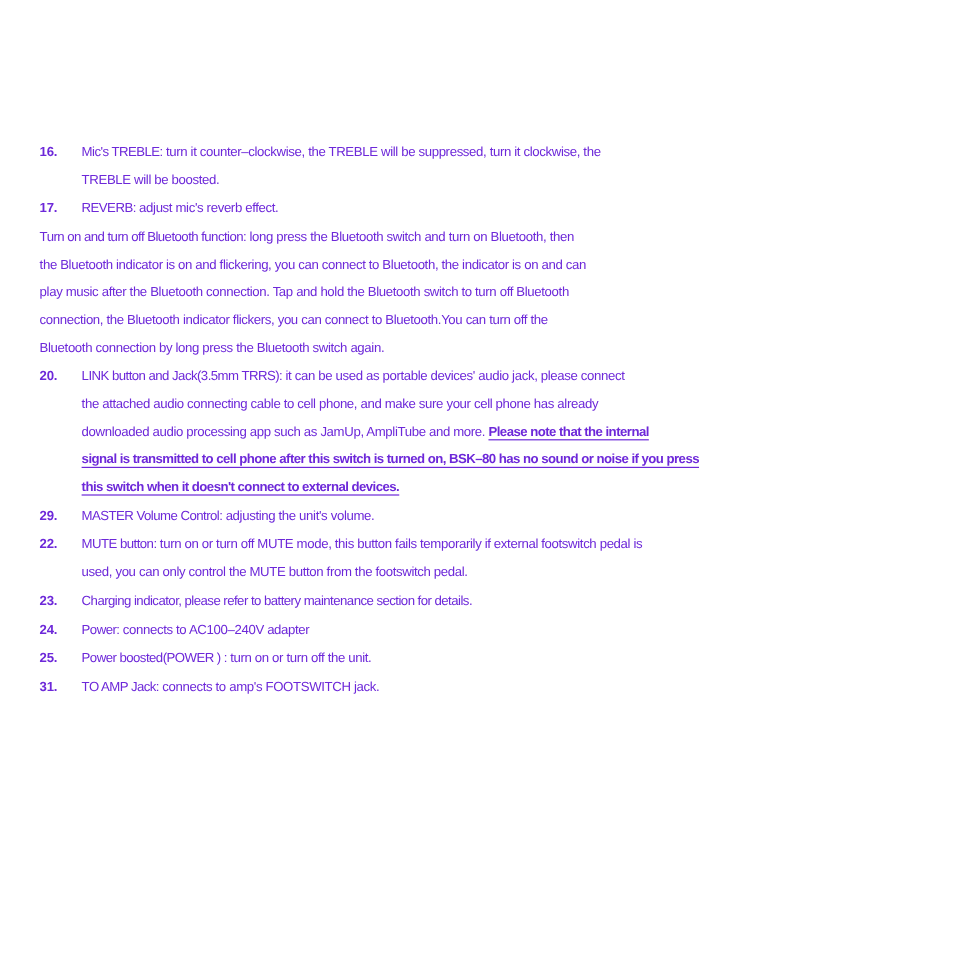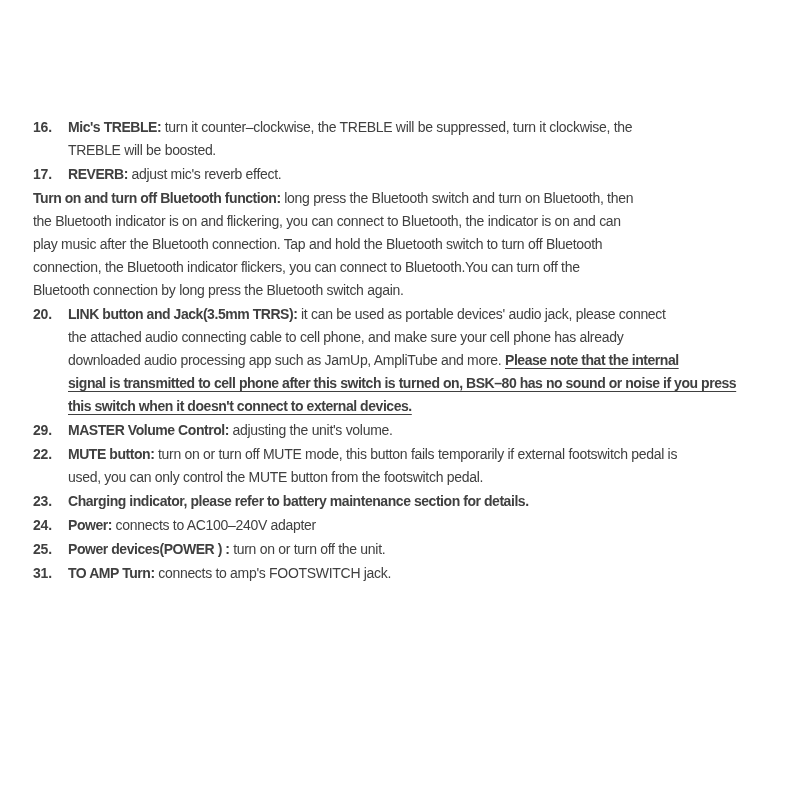--- a/index.html
+++ b/index.html
@@ -9,39 +9,39 @@
     background: #ffffff;
     position: relative;
     overflow: hidden;
     font-family: "Liberation Sans", "DejaVu Sans", sans-serif;
   }
   .page {
     position: absolute;
     left: 33px;
     top: 116px;
     width: 762px;
-    color: #404040;
-    font-size: 14px;
+    color: #6d28d9;
+    font-size: 11px;
     line-height: 23px;
     letter-spacing: -0.3px;
   }
   .item {
     display: flex;
     margin-bottom: 1px;
   }
   .num {
     width: 35px;
     flex-shrink: 0;
     font-weight: 700;
     letter-spacing: -0.2px;
   }
   .content {
     white-space: pre;
   }
-  .b  { font-weight: 700; letter-spacing: -0.45px; text-align: right; }
+  .b  { font-weight: 400; letter-spacing: -0.45px; text-align: right; }
   .bu { font-weight: 700; letter-spacing: -0.45px; text-decoration: underline; text-underline-offset: 3px; }
   .r  { }
 </style>
 </head>
 <body>
 
 <div class="page">
   <div id="instruction-list">
       <div class="item">
         <span class="num">16.</span>
@@ -79,20 +79,20 @@
       <div class="item">
         <span class="num">23.</span>
         <span class="content"><span class="b">Charging indicator, please refer to battery maintenance section for details.</span></span>
       </div>
       <div class="item">
         <span class="num">24.</span>
         <span class="content"><span class="b">Power:</span><span class="r"> connects to AC100–240V adapter</span></span>
       </div>
       <div class="item">
         <span class="num">25.</span>
-        <span class="content"><span class="b">Power devices(POWER ) :</span><span class="r"> turn on or turn off the unit.</span></span>
+        <span class="content"><span class="b">Power boosted(POWER ) :</span><span class="r"> turn on or turn off the unit.</span></span>
       </div>
       <div class="item">
         <span class="num">31.</span>
-        <span class="content"><span class="b">TO AMP Turn:</span><span class="r"> connects to amp's FOOTSWITCH jack.</span></span>
+        <span class="content"><span class="b">TO AMP Jack:</span><span class="r"> connects to amp's FOOTSWITCH jack.</span></span>
       </div>
     </div>
 </div>
 
 </body></html>

